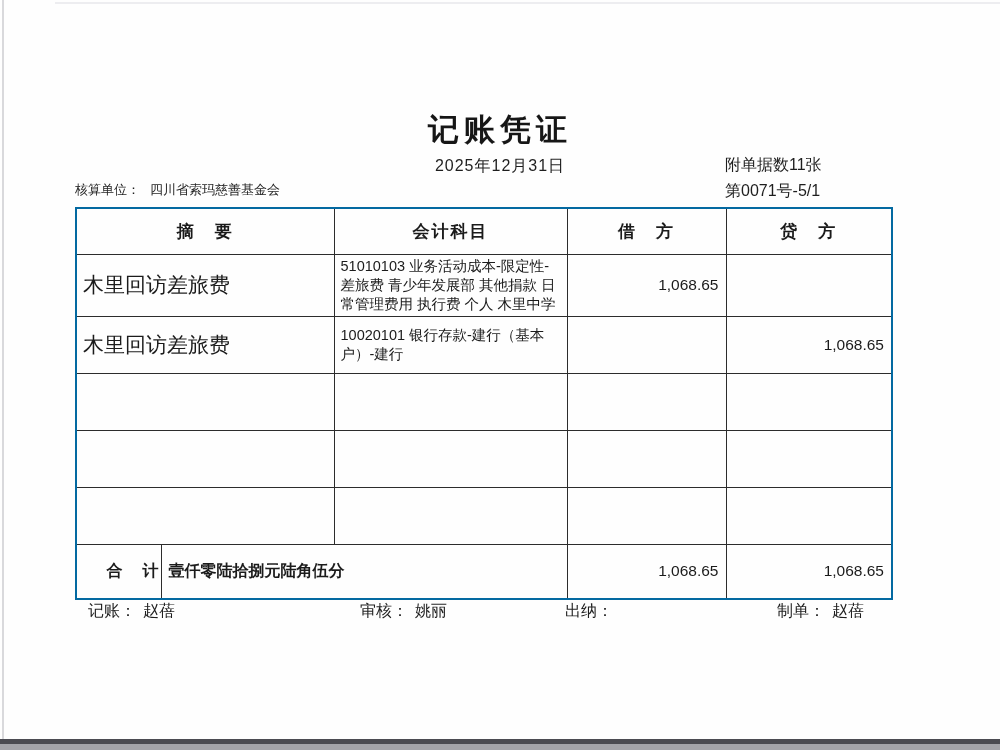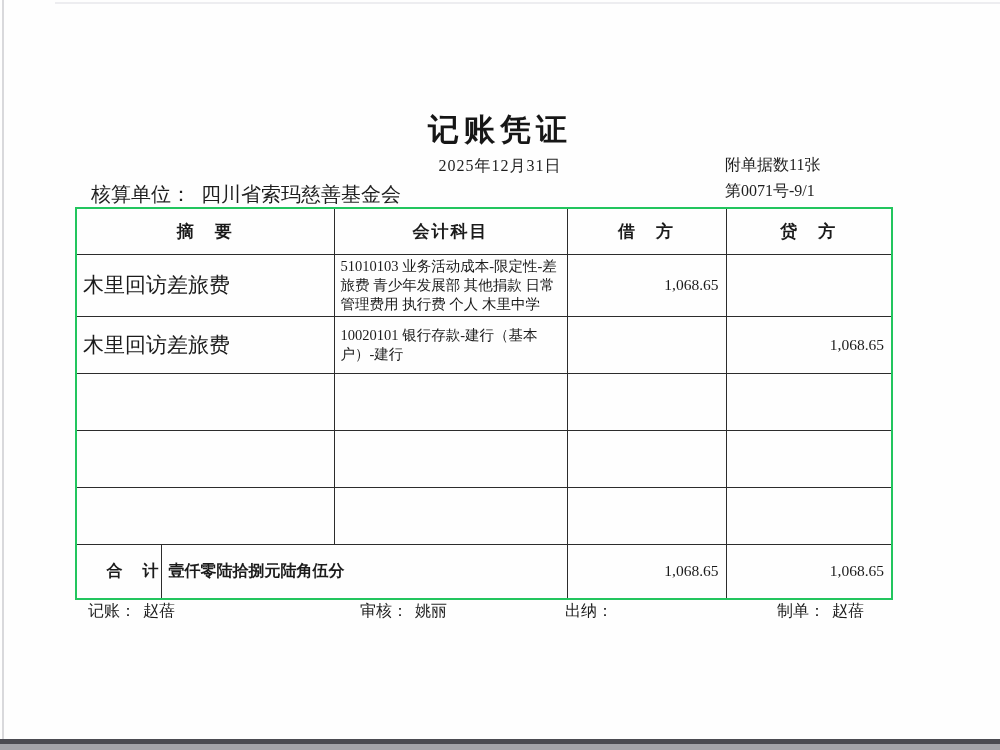--- a/index.html
+++ b/index.html
@@ -3,21 +3,21 @@
 <meta charset="utf-8">
 <style>
   * { margin: 0; padding: 0; box-sizing: border-box; }
   html, body { background: #ffffff; }
   .canvas {
     position: relative;
     width: 1000px;
     height: 750px;
     background: #fefefe;
     overflow: hidden;
-    font-family: Liberation Serif, serif;
+    font-family: Liberation Sans, sans-serif;
     color: #1e1e1e;
   }
   
   .edge-left {
     position: absolute; left: 2px; top: 0; width: 2px; height: 742px;
     background: #d9d9dc;
   }
   .edge-top {
     position: absolute; left: 55px; top: 2px; right: 0; height: 2px;
     background: #ededf0;
@@ -39,38 +39,38 @@
   .date-line {
     position: absolute; left: 0; top: 156px; width: 1000px;
     text-align: center; font-size: 16px; letter-spacing: 1px;
   }
   .info-block {
     position: absolute; left: 725px; top: 152px; width: 160px;
     font-size: 16px;
   }
   .info-row { display: flex; line-height: 26px; }
   .unit-line {
-    position: absolute; left: 91px; top: 181px;
-    font-size: 20px;
+    position: absolute; left: 75px; top: 181px;
+    font-size: 13px;
   }
   .unit-line .unit-name { margin-left: 10px; }
   
   table.voucher {
     position: absolute; left: 75px; top: 207px;
     width: 816px;
     border-collapse: collapse;
     table-layout: fixed;
     font-size: 15px;
     color: #1b1b1b;
   }
   table.voucher td, table.voucher th {
     border: 1px solid #2c2c2c;
     overflow: hidden;
   }
-  table.voucher { border: 2px solid #22c55e; }
+  table.voucher { border: 2px solid #0369a1; }
   tr.hdr { height: 46px; }
   tr.hdr th {
     font-size: 17px; font-weight: 700; text-align: center;
     letter-spacing: 2px;
   }
   tr.body-row { height: 57px; }
   td.c-summary { text-align: left; vertical-align: middle; padding: 2px 6px; font-size: 21px; }
   td.c-account { text-align: left; vertical-align: middle; padding: 2px 6px; font-size: 14.5px; line-height: 19px; margin-left: 41px; }
   td.c-amt { text-align: right; vertical-align: middle; padding: 6px 7px; font-size: 15.5px; }
   tr.total-row { height: 55px; }
@@ -99,21 +99,21 @@
   <div class="info-block">
     <div class="info-row">
       <span>附单据数</span>
       <span>11</span>
       <span>张</span>
     </div>
     <div class="info-row">
       <span>第</span>
       <span>0071</span>
       <span>号-</span>
-      <span>9/1</span>
+      <span>5/1</span>
     </div>
   </div>
 
   <div class="unit-line">
     <span>核算单位：</span><span class="unit-name">四川省索玛慈善基金会</span>
   </div>
 
   <table class="voucher">
     <colgroup>
       <col style="width:85px">

